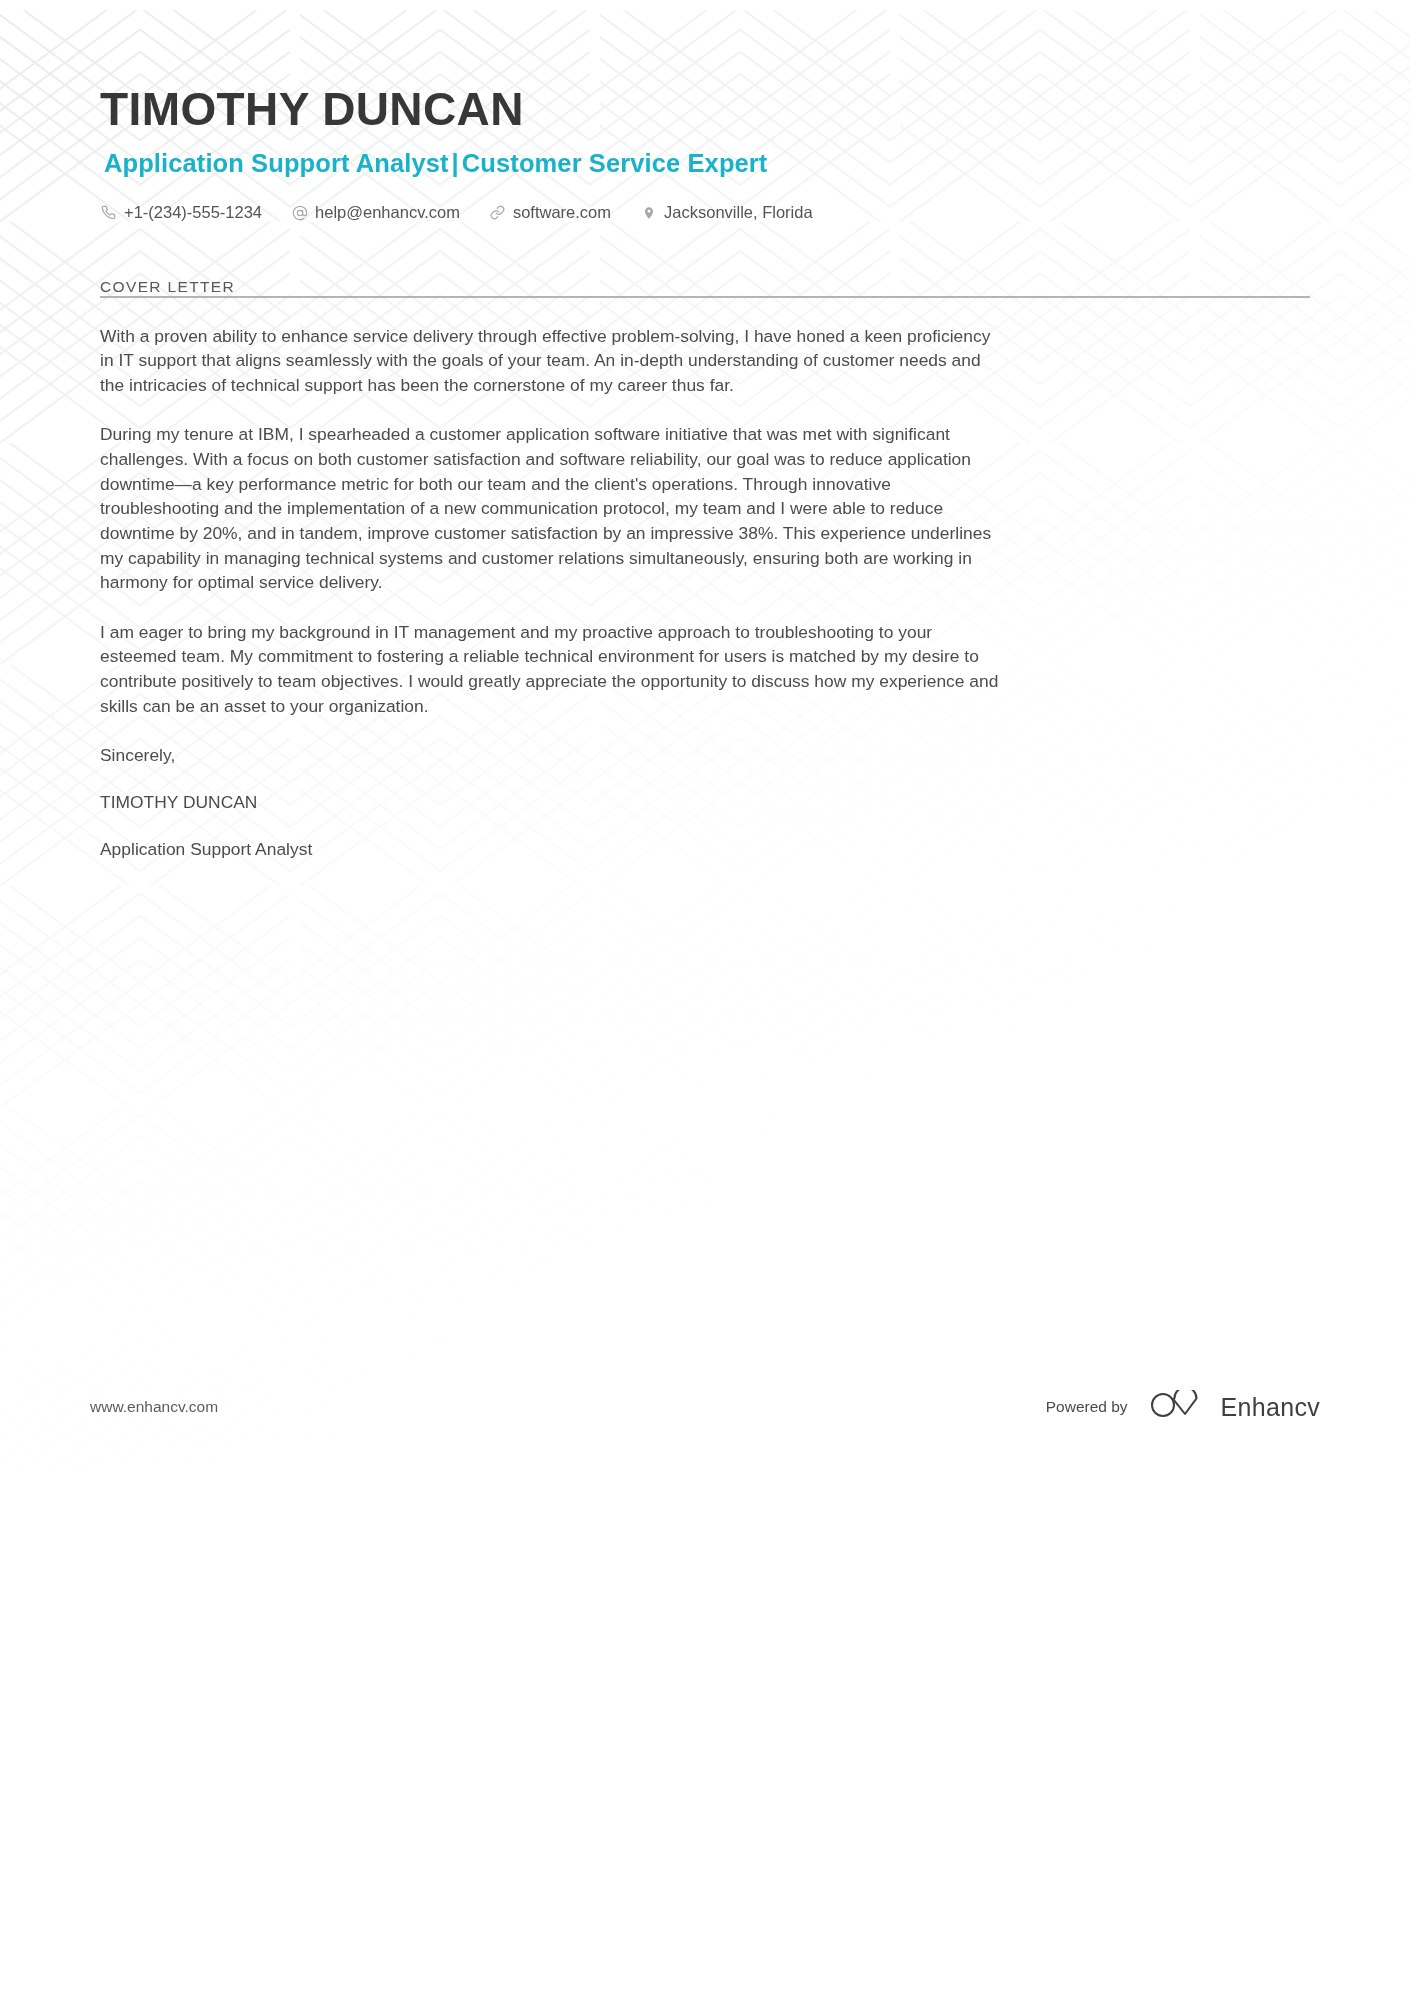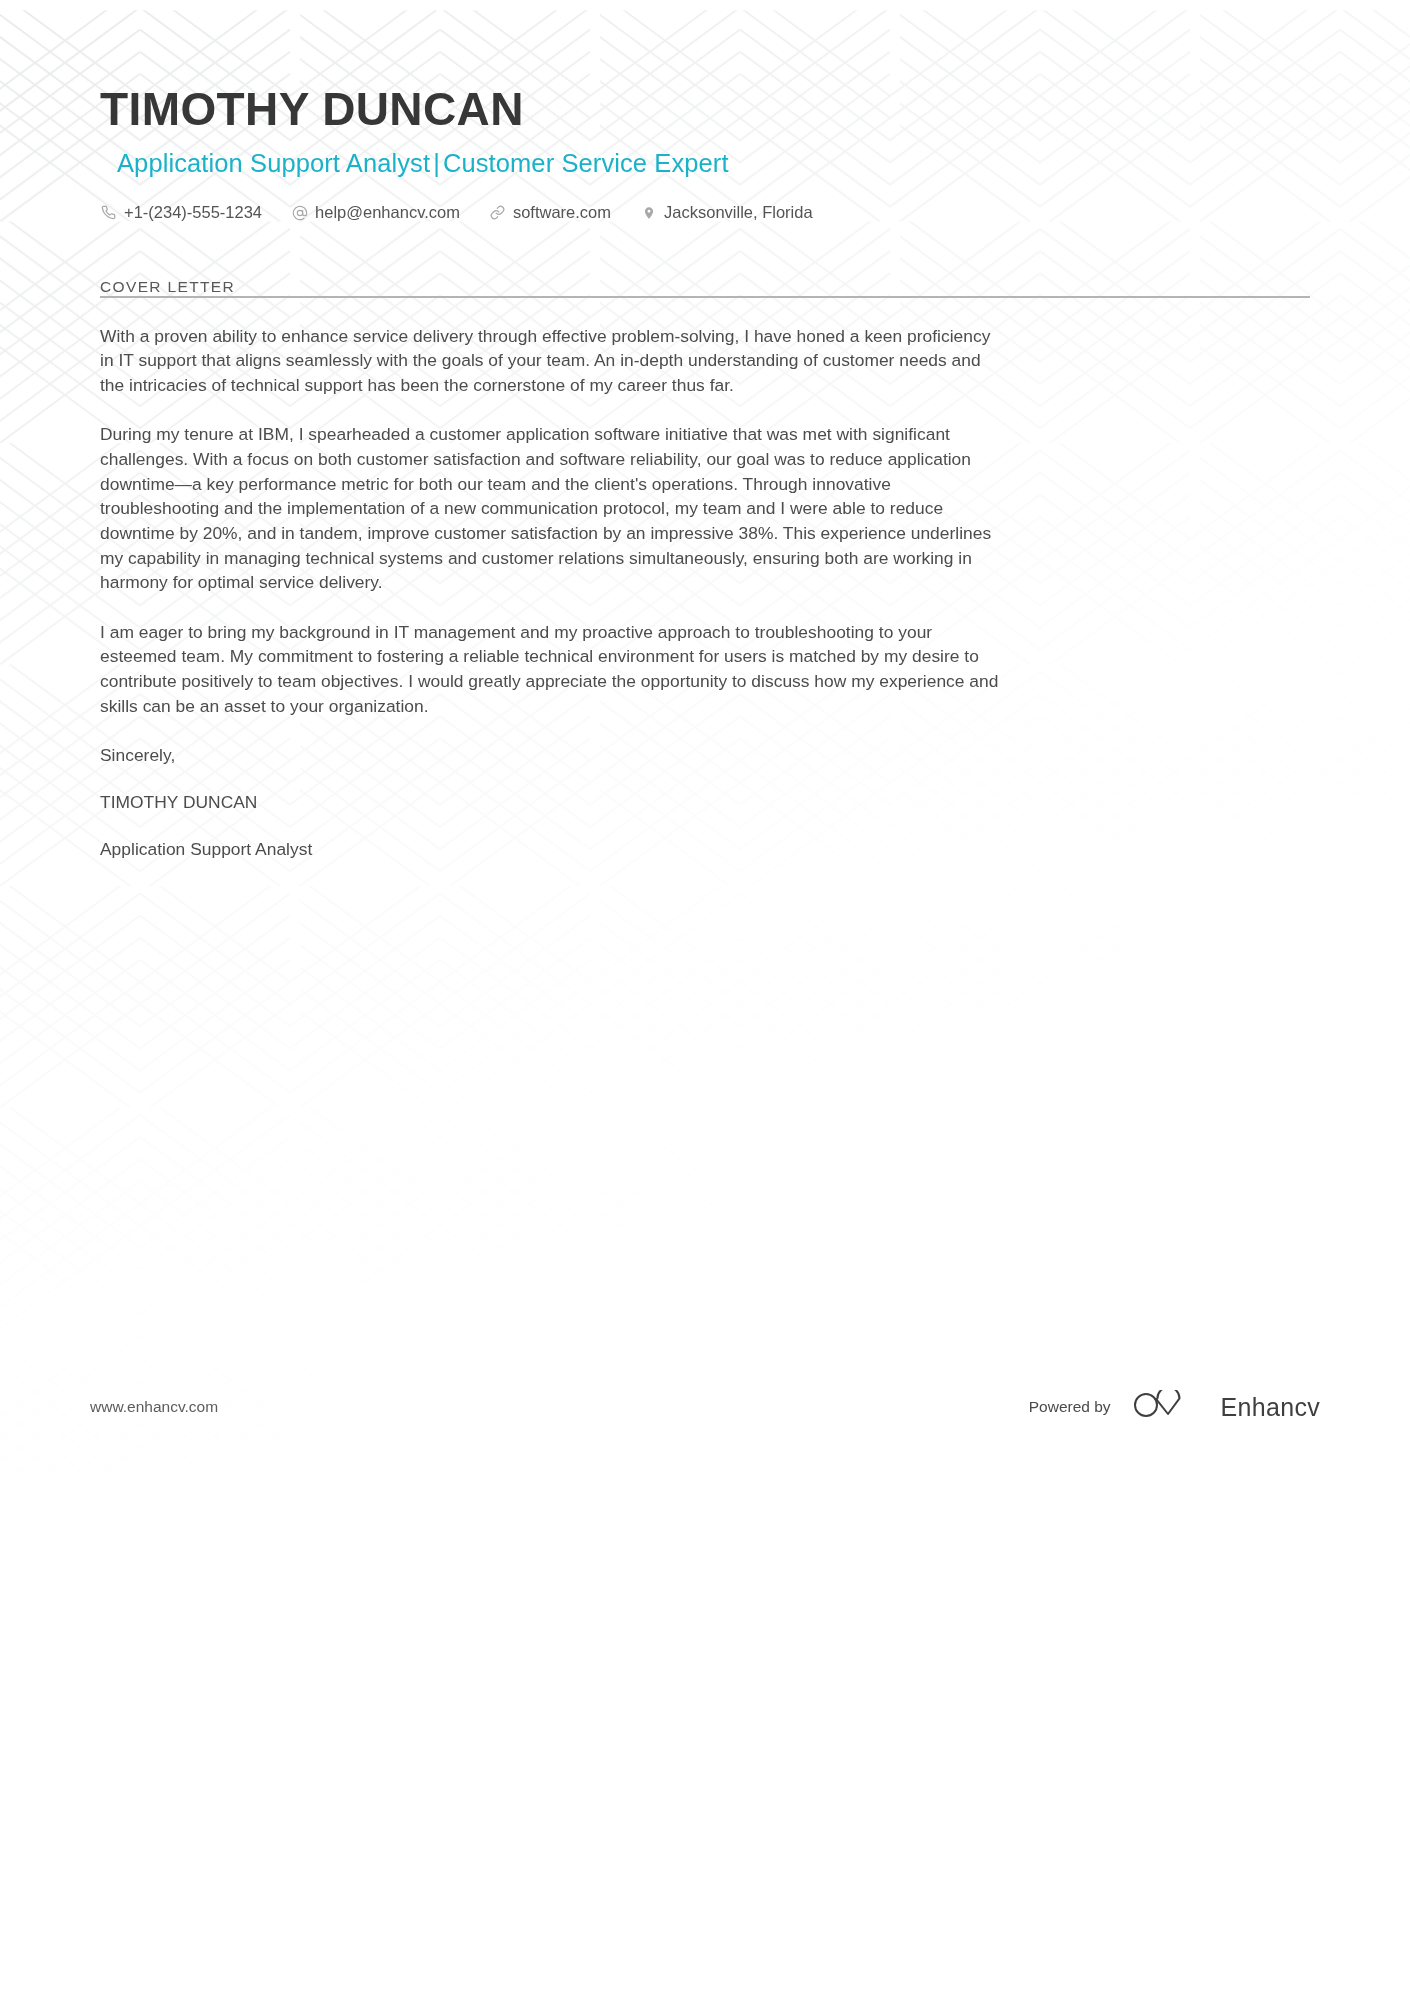--- a/index.html
+++ b/index.html
@@ -47,23 +47,23 @@
     font-size: 46px;
     font-weight: 700;
     letter-spacing: 0.4px;
     color: #373737;
     margin: 0;
     line-height: 1.12;
     font-family: "Liberation Sans", sans-serif;
   }
 
   .headline {
-    margin: 12px 0 0 17px;
+    margin: 12px 0 0 4px;
     font-size: 25.5px;
-    font-weight: 400;
+    font-weight: 700;
     color: #1ab2c8;
     letter-spacing: 0.1px;
     line-height: 1.2;
   }
   .headline .sep {
     color: #1ab2c8;
     padding: 0 3px;
   }
 
   .contact-row {
@@ -147,21 +147,21 @@
     align-items: center;
     gap: 22px;
   }
   .powered-label {
     font-size: 15.5px;
     color: #4a4a4a;
   }
   .brand {
     display: flex;
     align-items: center;
-    gap: 30px;
+    gap: 13px;
   }
   .brand-mark { display: block; }
   .brand-name {
     font-size: 25px;
     color: #3f3f3f;
     letter-spacing: 0.3px;
     font-family: "Liberation Sans", sans-serif;
   }
 </style>
 </head>

